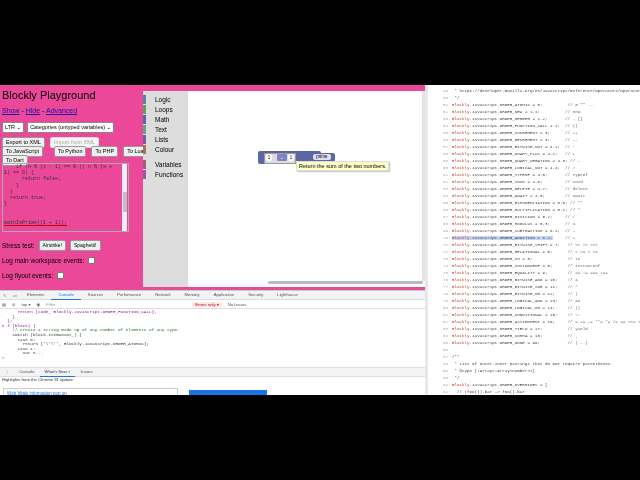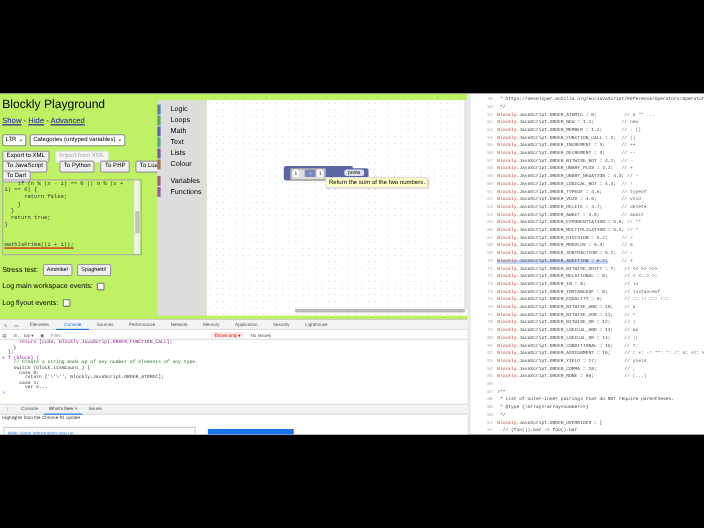--- a/index.html
+++ b/index.html
@@ -1,20 +1,20 @@
 <!DOCTYPE html>
 <html><head>
 <meta charset="utf-8">
 <style>
   html, body { margin:0; padding:0; width:640px; height:480px; background:#000; overflow:hidden; }
   body { position:relative; font-family:"Liberation Sans", sans-serif; }
   .screen { position:absolute; left:0; top:85px; width:640px; height:310px; background:#fff; overflow:hidden; }
 
   
-  .left { position:absolute; left:0; top:0; width:425px; height:205px; background:#bef264; }
+  .left { position:absolute; left:0; top:0; width:425px; height:205px; background:#ec4899; }
   .title { position:absolute; left:2px; top:4px; font-size:11px; color:#000; }
   .links { position:absolute; left:2px; top:22px; font-size:7px; }
   .links a { color:#1a0dab; text-decoration:underline; }
   .links span.sep { color:#000; }
   .selects { position:absolute; left:2px; top:37px; display:flex; gap:3px; }
   .sel { font-size:5.5px; border:1px solid #888; border-radius:2px; padding:1px 2px; background:#fff; color:#000; height:7px; line-height:7px; }
   .btnrow { position:absolute; left:2px; display:flex; gap:5px; }
   .btn { font-size:5.5px; border:1px solid #999; border-radius:2px; padding:1px 3px; background:#efefef; color:#000; height:7px; line-height:7px; white-space:nowrap; }
   .btn.disabled { color:#aaa; border-color:#ddd; background:#f5f5f5; }
   .codearea { position:absolute; left:2px; top:78px; width:124px; height:67px; border:1px solid #aaa; font-family:"Liberation Mono", monospace; font-size:5px; line-height:6.2px; color:#333; white-space:pre; overflow:hidden; padding-left:1px; }

